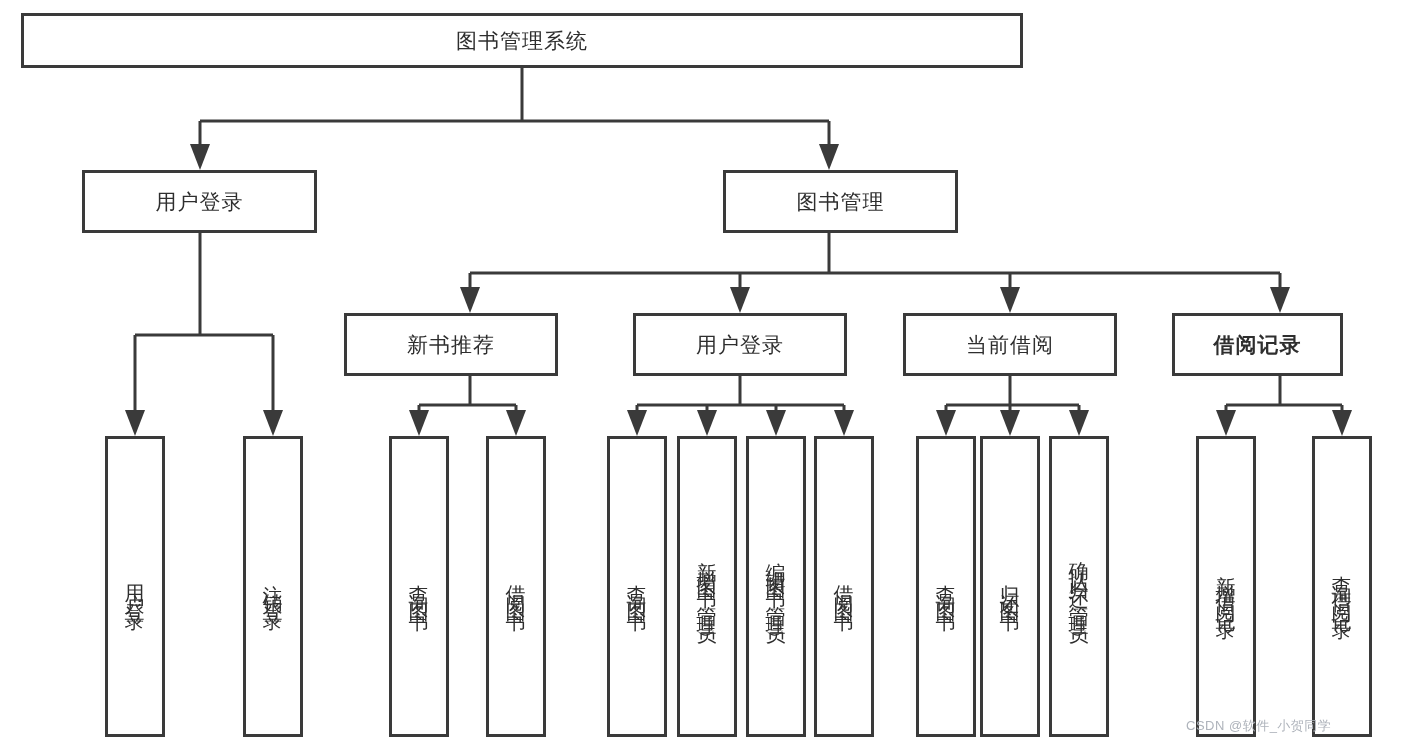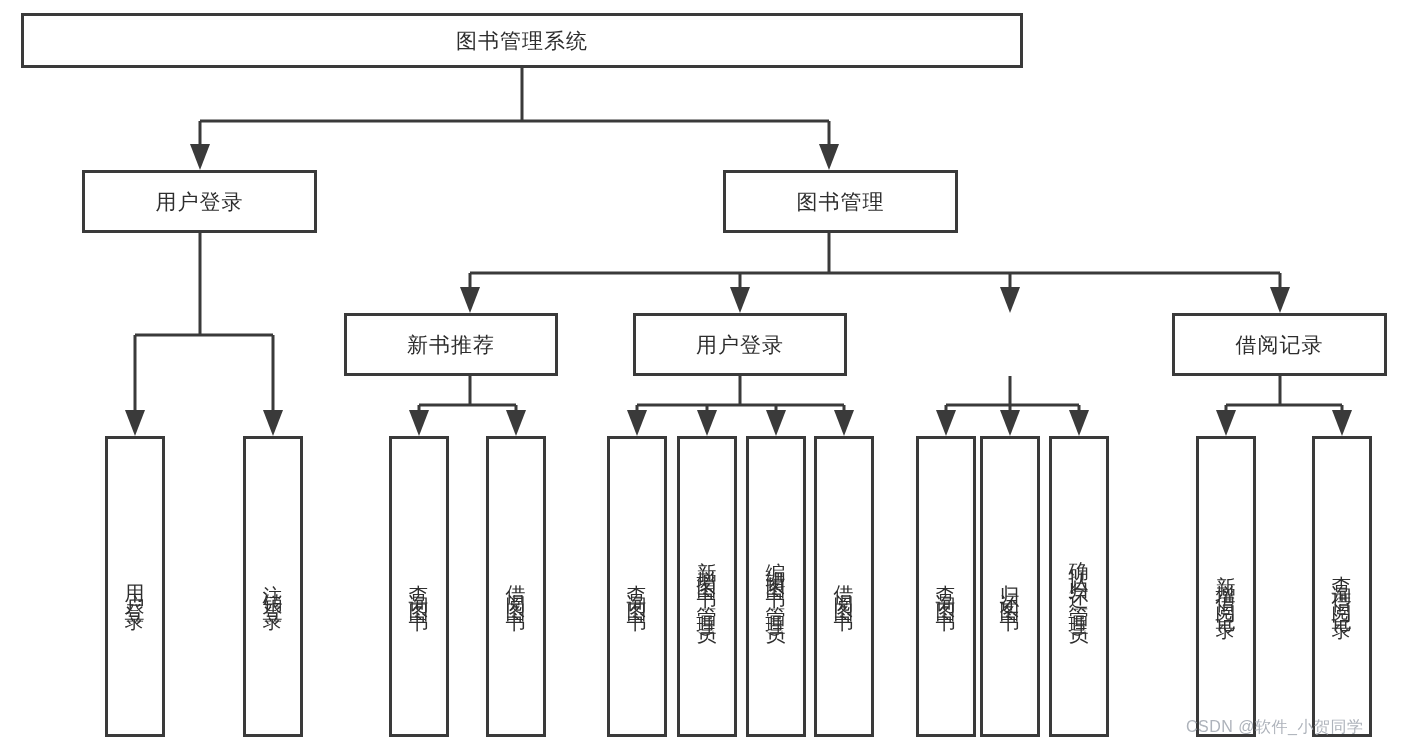--- a/index.html
+++ b/index.html
@@ -18,21 +18,21 @@
     background:#ffffff;
     display:flex;align-items:center;justify-content:center;
     color:#2e2e2e;font-size:21px;letter-spacing:1px;
   }
   .root-box  {left:21px;  top:13px;  width:1002px; height:55px;}
   .l2-user   {left:82px;  top:170px; width:235px;  height:63px;}
   .l2-book   {left:712px; top:170px; width:235px;  height:63px;margin-left:11px;}
   .l3-newrec {left:344px; top:313px; width:214px;  height:63px;}
   .l3-borrow {left:633px; top:313px; width:214px;  height:63px;}
   .l3-current{left:903px; top:313px; width:214px;  height:63px;}
-  .l3-record {left:1172px;top:313px; width:215px;  height:63px;}
+  .l3-record {left:1172px;top:313px; width:171px;  height:63px;font-weight:bold;}
   .leaf{
     position:absolute;z-index:2;top:436px;
     width:60px;height:301px;
     box-sizing:border-box;
     border:3px solid #3a3a3a;
     background:#ffffff;
     display:flex;align-items:center;justify-content:center;
   }
   .leaf .vtext{
     writing-mode:vertical-lr;
@@ -43,21 +43,21 @@
     white-space:nowrap;
   }
   .lf-a{left:105px;} .lf-b{left:243px;}
   .lf-c{left:389px;} .lf-d{left:486px;}
   .lf-e{left:607px;} .lf-f{left:677px;} .lf-g{left:746px;} .lf-h{left:814px;}
   .lf-i{left:916px;} .lf-j{left:980px;} .lf-k{left:1049px;}
   .lf-l{left:1196px;} .lf-m{left:1312px;}
   .watermark{
     position:absolute;z-index:5;
     left:1186px;top:717px;
-    font-size:16px;color:#aeb3bb;
+    font-size:13px;color:#aeb3bb;
     letter-spacing:0.5px;
     white-space:nowrap;
   }
 </style>
 </head>
 <body>
 
 <div class="canvas">
 
   <svg class="connectors" width="1405" height="747" viewBox="0 0 1405 747">
@@ -110,20 +110,23 @@
   <div class="box l2-book">
     <span>图书管理</span>
   </div>
 
   <div class="box l3-newrec">
     <span>新书推荐</span>
   </div>
   <div class="box l3-borrow">
     <span>用户登录</span>
   </div>
+  <div class="box l3-current">
+    <span>当前借阅</span>
+  </div>
   <div class="box l3-record">
     <span>借阅记录</span>
   </div>
 
   <div class="leaf lf-a">
     <span class="vtext">用户登录</span>
   </div>
   <div class="leaf lf-b">
     <span class="vtext">注销登录</span>
   </div>

